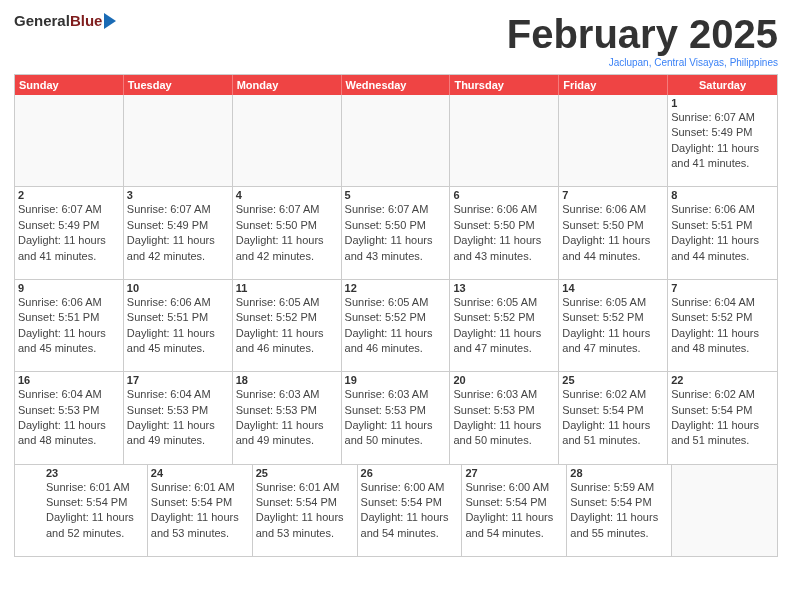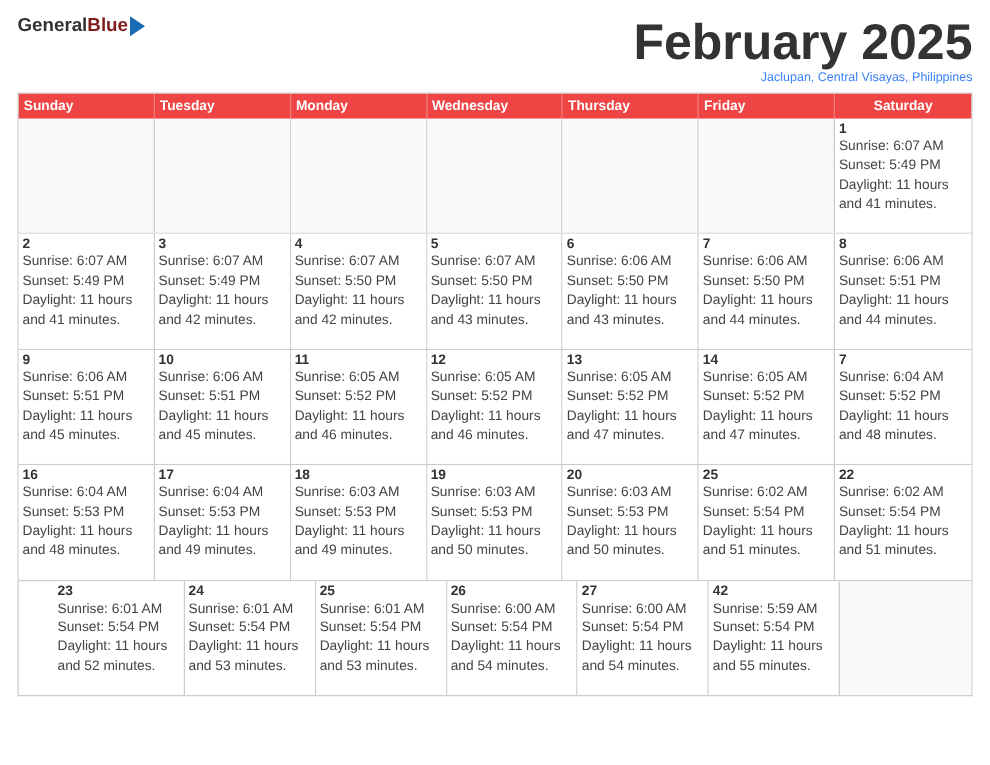--- a/index.html
+++ b/index.html
@@ -303,21 +303,21 @@
 Sunset: 5:54 PM
 Daylight: 11 hours and 54 minutes.</div>
           </div>
           <div class="cal-cell">
             <span class="day-num">27</span>
             <div class="cell-info" style="white-space: pre-line;">Sunrise: 6:00 AM
 Sunset: 5:54 PM
 Daylight: 11 hours and 54 minutes.</div>
           </div>
           <div class="cal-cell">
-            <span class="day-num">42</span>
+            <span class="day-num">28</span>
             <div class="cell-info" style="white-space: pre-line;">Sunrise: 5:59 AM
 Sunset: 5:54 PM
 Daylight: 11 hours and 55 minutes.</div>
           </div>
           <div class="cal-cell empty"></div>
         </div>
       </div>
   </div>
 </div>
 

